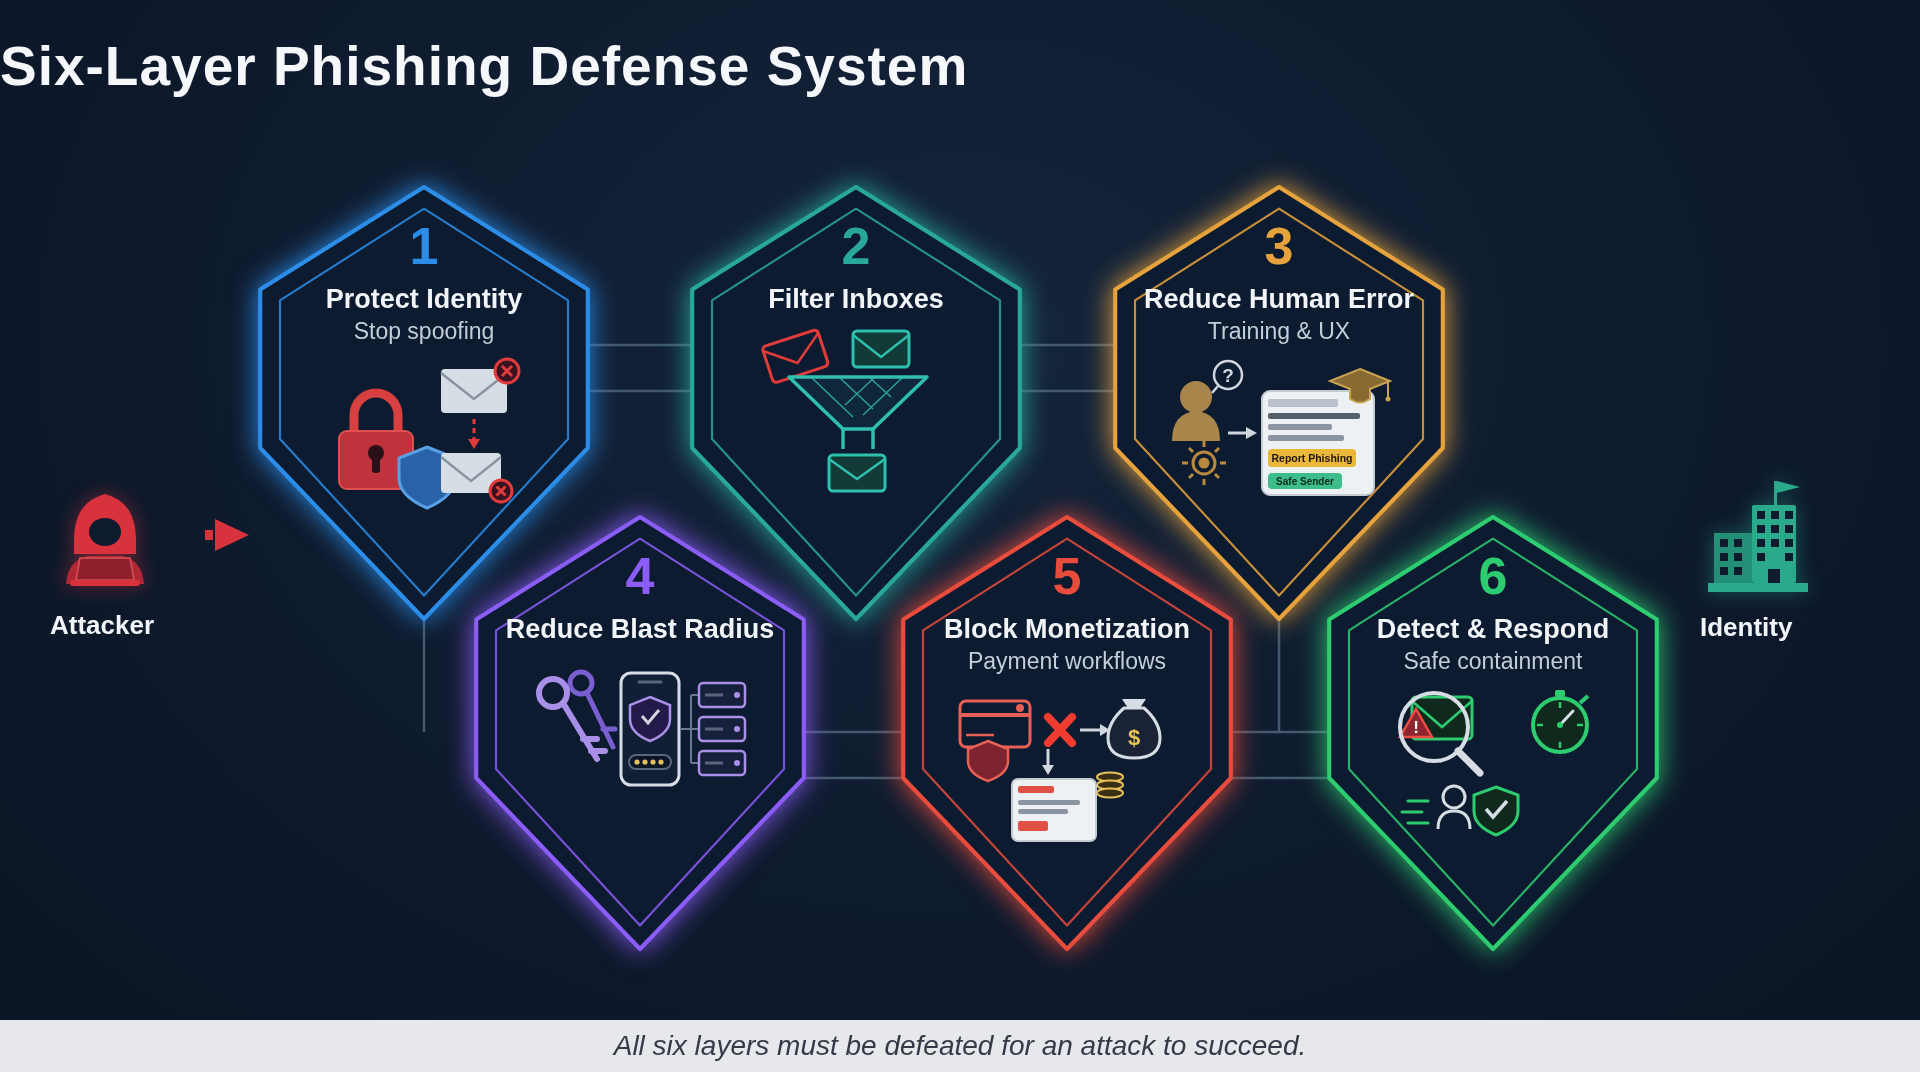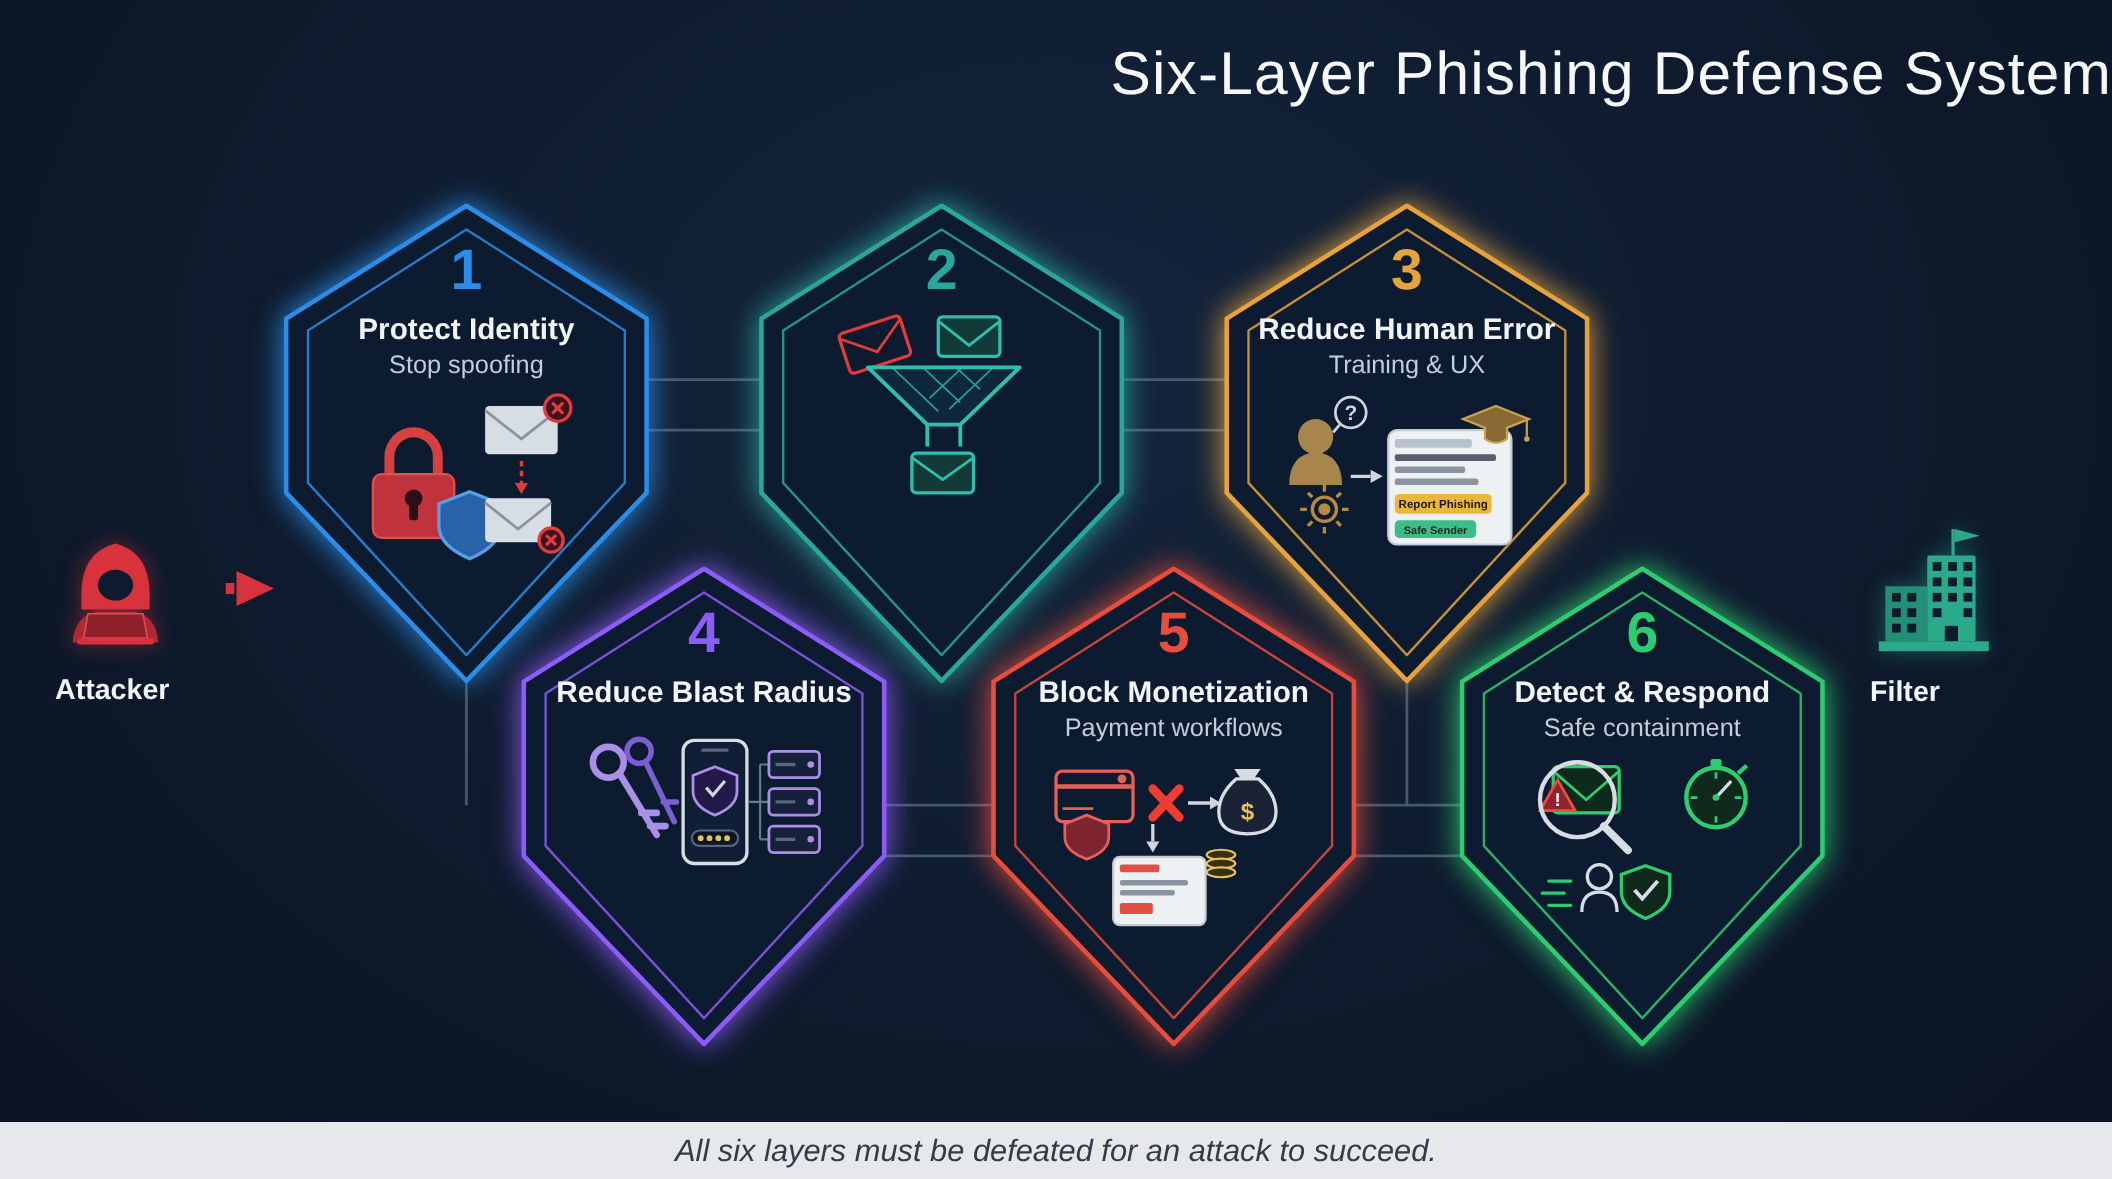--- a/index.html
+++ b/index.html
@@ -2,22 +2,22 @@
 <html><head>
 <meta charset="utf-8">
 <style>
   html,body{margin:0;padding:0;background:#0a1322;}
   .stage{
     position:relative;width:1920px;height:1072px;overflow:hidden;
     font-family:"Liberation Sans",sans-serif;
     background:radial-gradient(ellipse at 50% 32%, #15253c 0%, #0e1a2d 55%, #0a1424 100%);
   }
   .main-title{
-    position:absolute;top:34px;left:0;width:100%;text-align:right;
-    font-size:55px;font-weight:normal;color:#f5f7fa;letter-spacing:1px;z-index:2;margin:0;
+    position:absolute;top:34px;left:0;width:100%;text-align:left;
+    font-size:55px;font-weight:bold;color:#f5f7fa;letter-spacing:1px;z-index:2;margin:0;
   }
   .connectors{position:absolute;inset:0;z-index:1;}
   
   .shield{position:absolute;width:360px;height:450px;color:var(--accent);}
   .shield.row-top{z-index:2;}
   .shield.row-bottom{z-index:3;}
   .shield-outline{position:absolute;inset:0;width:100%;height:100%;
     filter:drop-shadow(0 0 14px var(--accent));}
   .shield-outline .outer{fill:#0d1b30;stroke:currentColor;stroke-width:2.3;stroke-linejoin:round;}
   .shield-outline .inner{fill:none;stroke:currentColor;stroke-width:1.2;stroke-linejoin:round;opacity:.85;}
@@ -90,21 +90,21 @@
       <rect x="14" y="58" width="38" height="50" fill="#238f76"></rect>
       <rect x="20" y="64" width="8" height="8" fill="#0e1a2d"></rect>
         <rect x="34" y="64" width="8" height="8" fill="#0e1a2d"></rect>
       <rect x="20" y="78" width="8" height="8" fill="#0e1a2d"></rect>
         <rect x="34" y="78" width="8" height="8" fill="#0e1a2d"></rect>
       <rect x="20" y="92" width="8" height="8" fill="#0e1a2d"></rect>
         <rect x="34" y="92" width="8" height="8" fill="#0e1a2d"></rect>
       <rect x="68" y="94" width="12" height="14" fill="#0e1a2d"></rect>
       <rect x="8" y="108" width="100" height="9" fill="#2aa98b"></rect>
     </svg>
-    <div class="actor-label">Filter</div>
+    <div class="actor-label">Identity</div>
   </div>
 
   <div class="shield row-top" style="left: 244px; top: 178px; --accent: #2b8de8;">
     <svg class="shield-outline" viewBox="0 0 200 250" preserveAspectRatio="none">
       <polygon class="outer" points="100,5 191,62 191,150 100,245 9,150 9,62"></polygon>
       <polygon class="inner" points="100,17 180,68 180,145 100,232 20,145 20,68"></polygon>
     </svg>
     <div class="shield-content">
       <div class="num">1</div>
       <div class="ltitle">Protect Identity</div>
@@ -141,20 +141,21 @@
     </div>
   </div>
 
   <div class="shield row-top" style="left: 676px; top: 178px; --accent: #2aa79b;">
     <svg class="shield-outline" viewBox="0 0 200 250" preserveAspectRatio="none">
       <polygon class="outer" points="100,5 191,62 191,150 100,245 9,150 9,62"></polygon>
       <polygon class="inner" points="100,17 180,68 180,145 100,232 20,145 20,68"></polygon>
     </svg>
     <div class="shield-content">
       <div class="num">2</div>
+      <div class="ltitle">Filter Inboxes</div>
       <div class="licons">
         <svg viewBox="0 0 230 170">
           <g transform="rotate(-18 55 30)">
             <rect x="25" y="12" width="58" height="38" rx="4" fill="none" stroke="#e23b3b" stroke-width="3"></rect>
             <path d="M25 16 L54 38 L83 16" fill="none" stroke="#e23b3b" stroke-width="2.5"></path>
           </g>
           <g>
             <rect x="112" y="6" width="56" height="36" rx="4" fill="#123a36" stroke="#2fbfae" stroke-width="3"></rect>
             <path d="M112 10 L140 32 L168 10" fill="none" stroke="#2fbfae" stroke-width="2.5"></path>
           </g>

